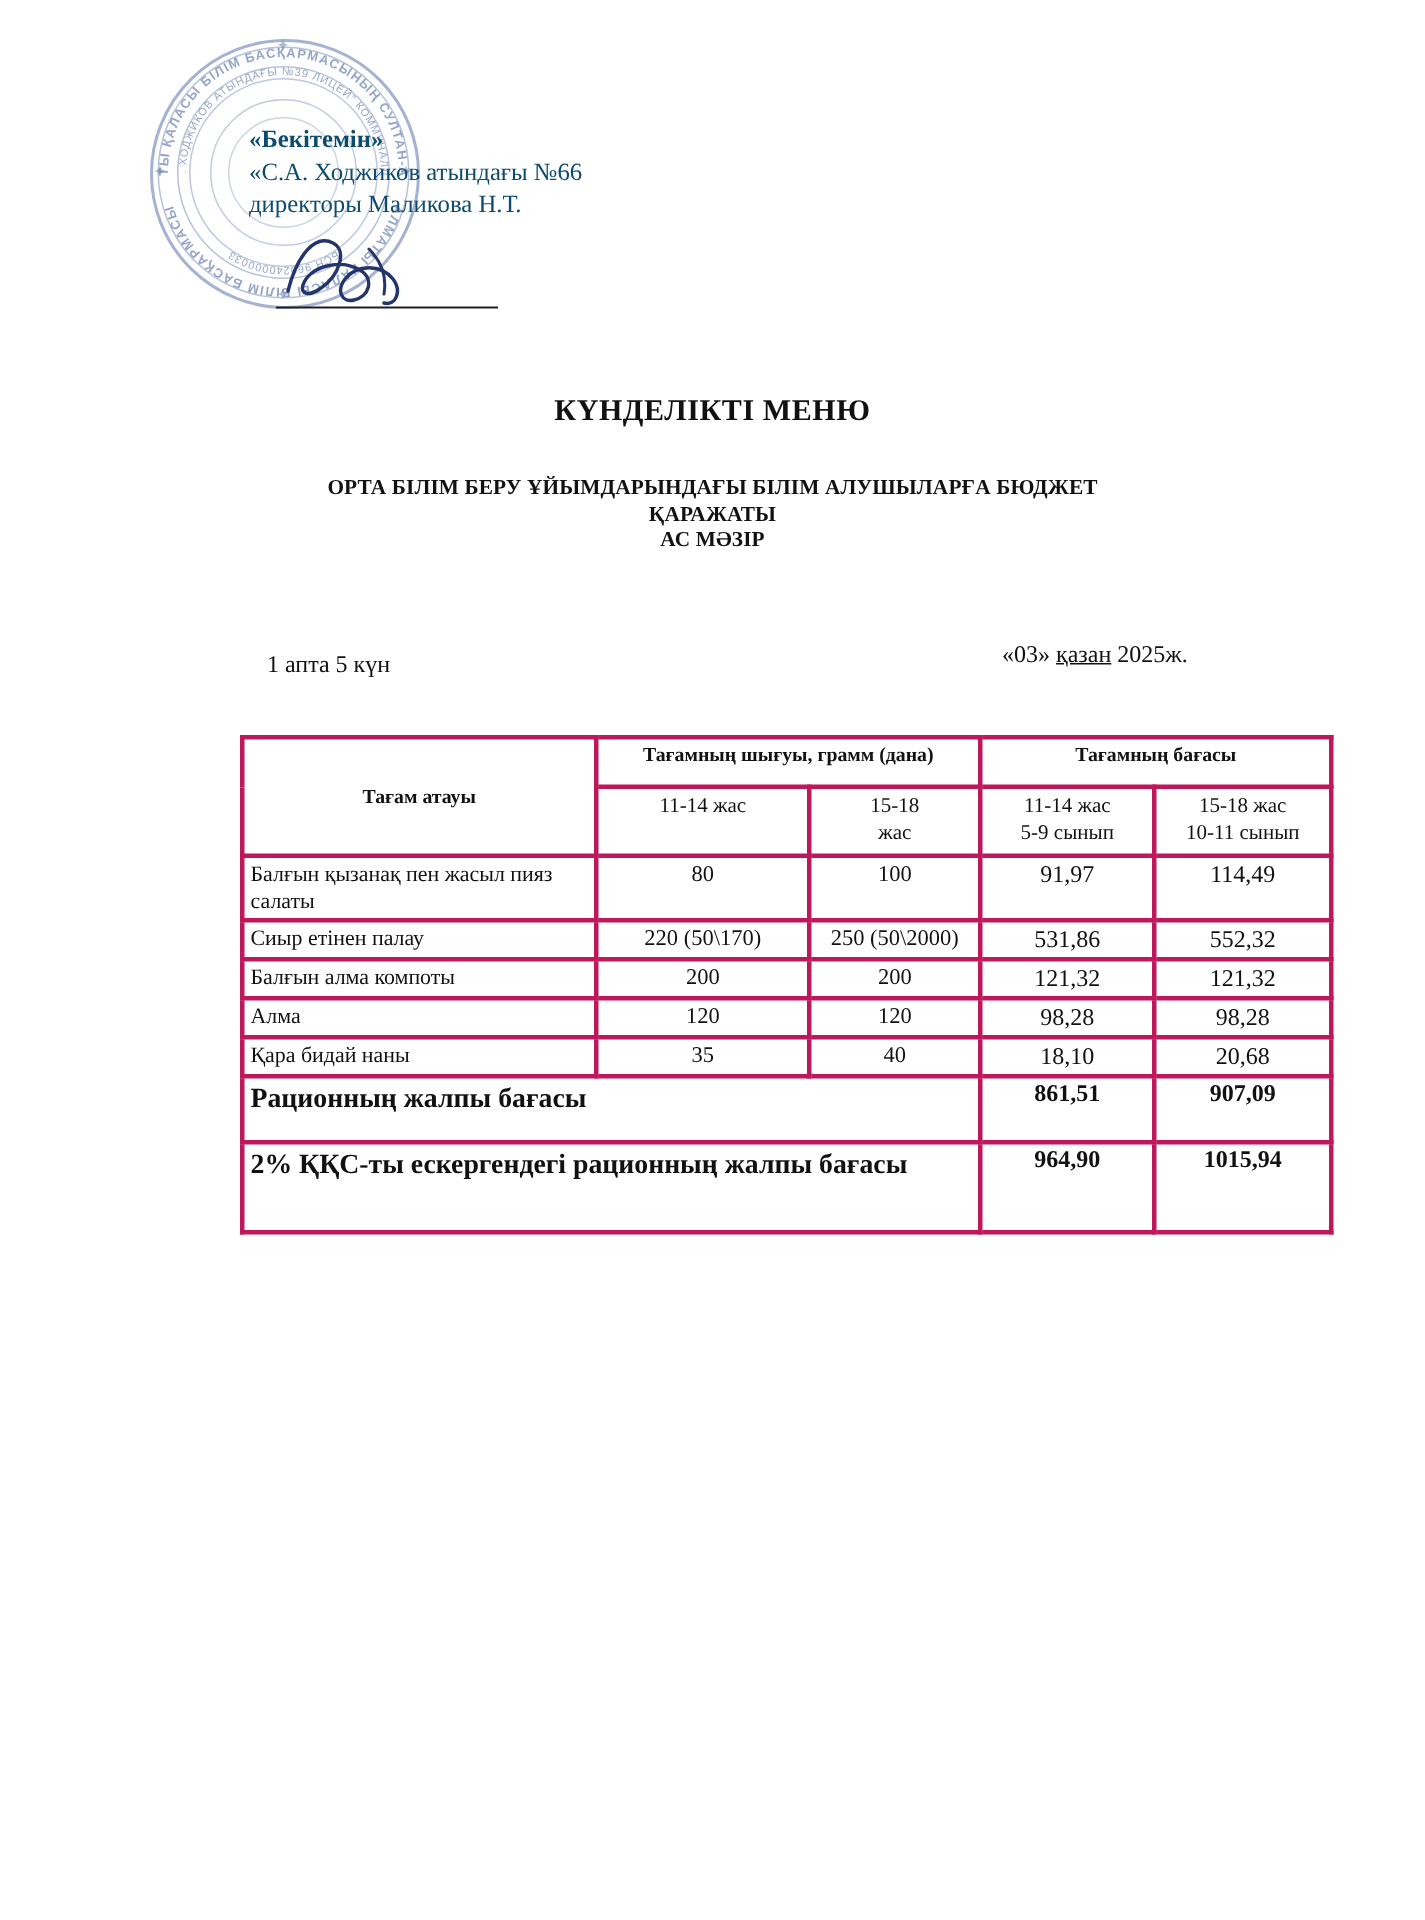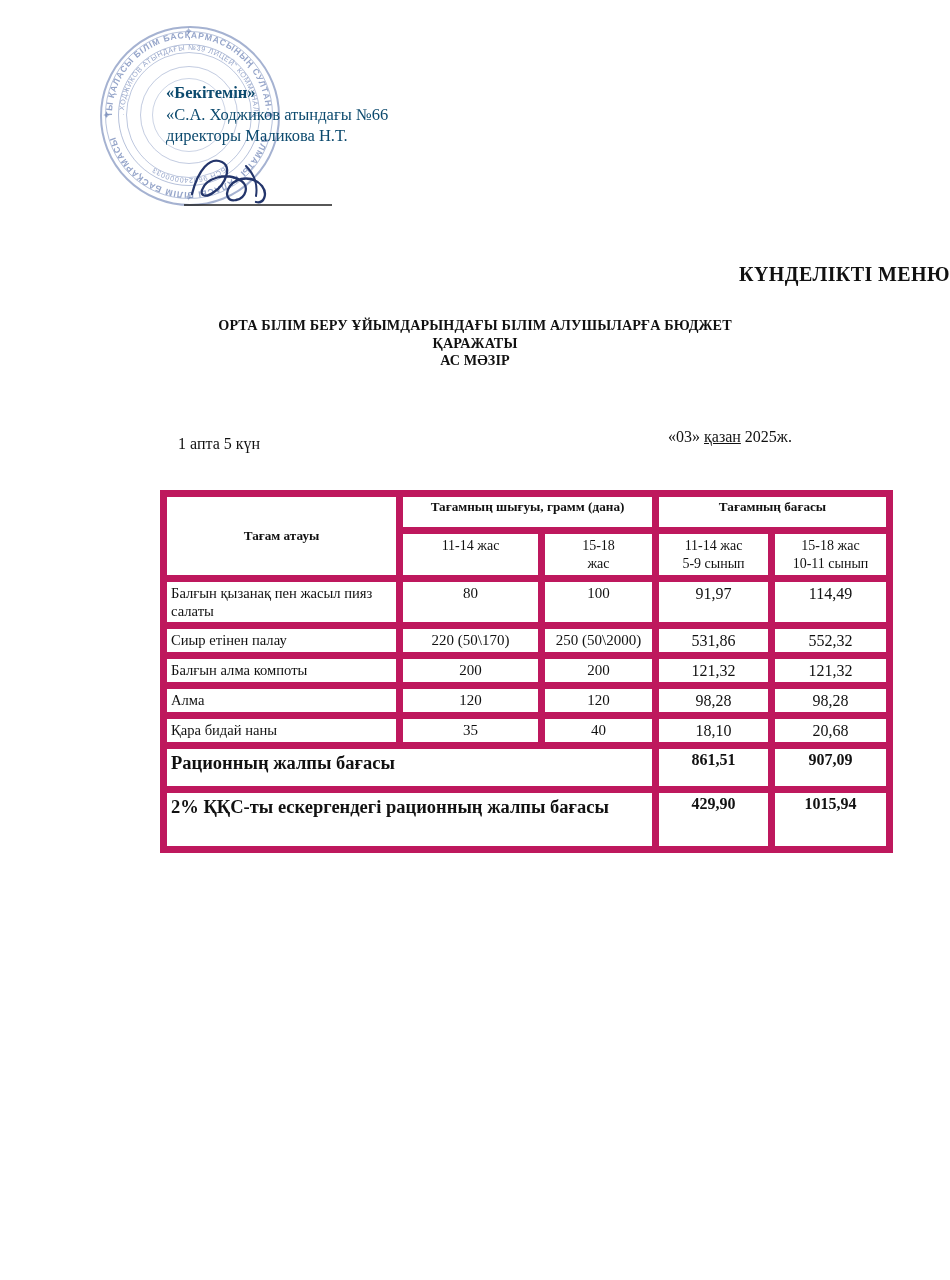--- a/index.html
+++ b/index.html
@@ -117,21 +117,21 @@
     z-index: 6;
   }
   #signature svg { display:block; }
 
   
   #doc-title {
     position: absolute;
     left: 0;
     top: 263px;
     width: 950px;
-    text-align: right;
+    text-align: center;
     font-weight: bold;
     font-size: 20px;
     letter-spacing: .4px;
   }
   #doc-subtitle {
     position: absolute;
     left: 175px;
     top: 317px;
     width: 600px;
     text-align: center;
@@ -162,21 +162,21 @@
   #menu-table {
     position: absolute;
     left: 160px;
     top: 490px;
     width: 726px;
     border-collapse: collapse;
     table-layout: fixed;
     font-size: 14px;
   }
   #menu-table td, #menu-table th {
-    border: 7px solid #be185d;
+    border: 3px solid #be185d;
     padding: 2px 4px;
     vertical-align: top;
   }
   #menu-table th {
     text-align: center;
     font-weight: bold;
     font-size: 13.2px;
   }
   #menu-table th.grp {
     vertical-align: middle;
@@ -351,17 +351,17 @@
       <td class="price">20,68</td>
     </tr>
 
     <tr class="total" style="height:44px;">
       <td class="total-label" colspan="3">Рационның жалпы бағасы</td>
       <td class="total-val">861,51</td>
       <td class="total-val">907,09</td>
     </tr>
     <tr class="total" style="height:60px;">
       <td class="total-label" colspan="3">2% ҚҚС-ты ескергендегі рационның жалпы бағасы</td>
-      <td class="total-val">429,90</td>
+      <td class="total-val">964,90</td>
       <td class="total-val">1015,94</td>
     </tr>
   </tbody>
 </table>
 
 </body></html>

